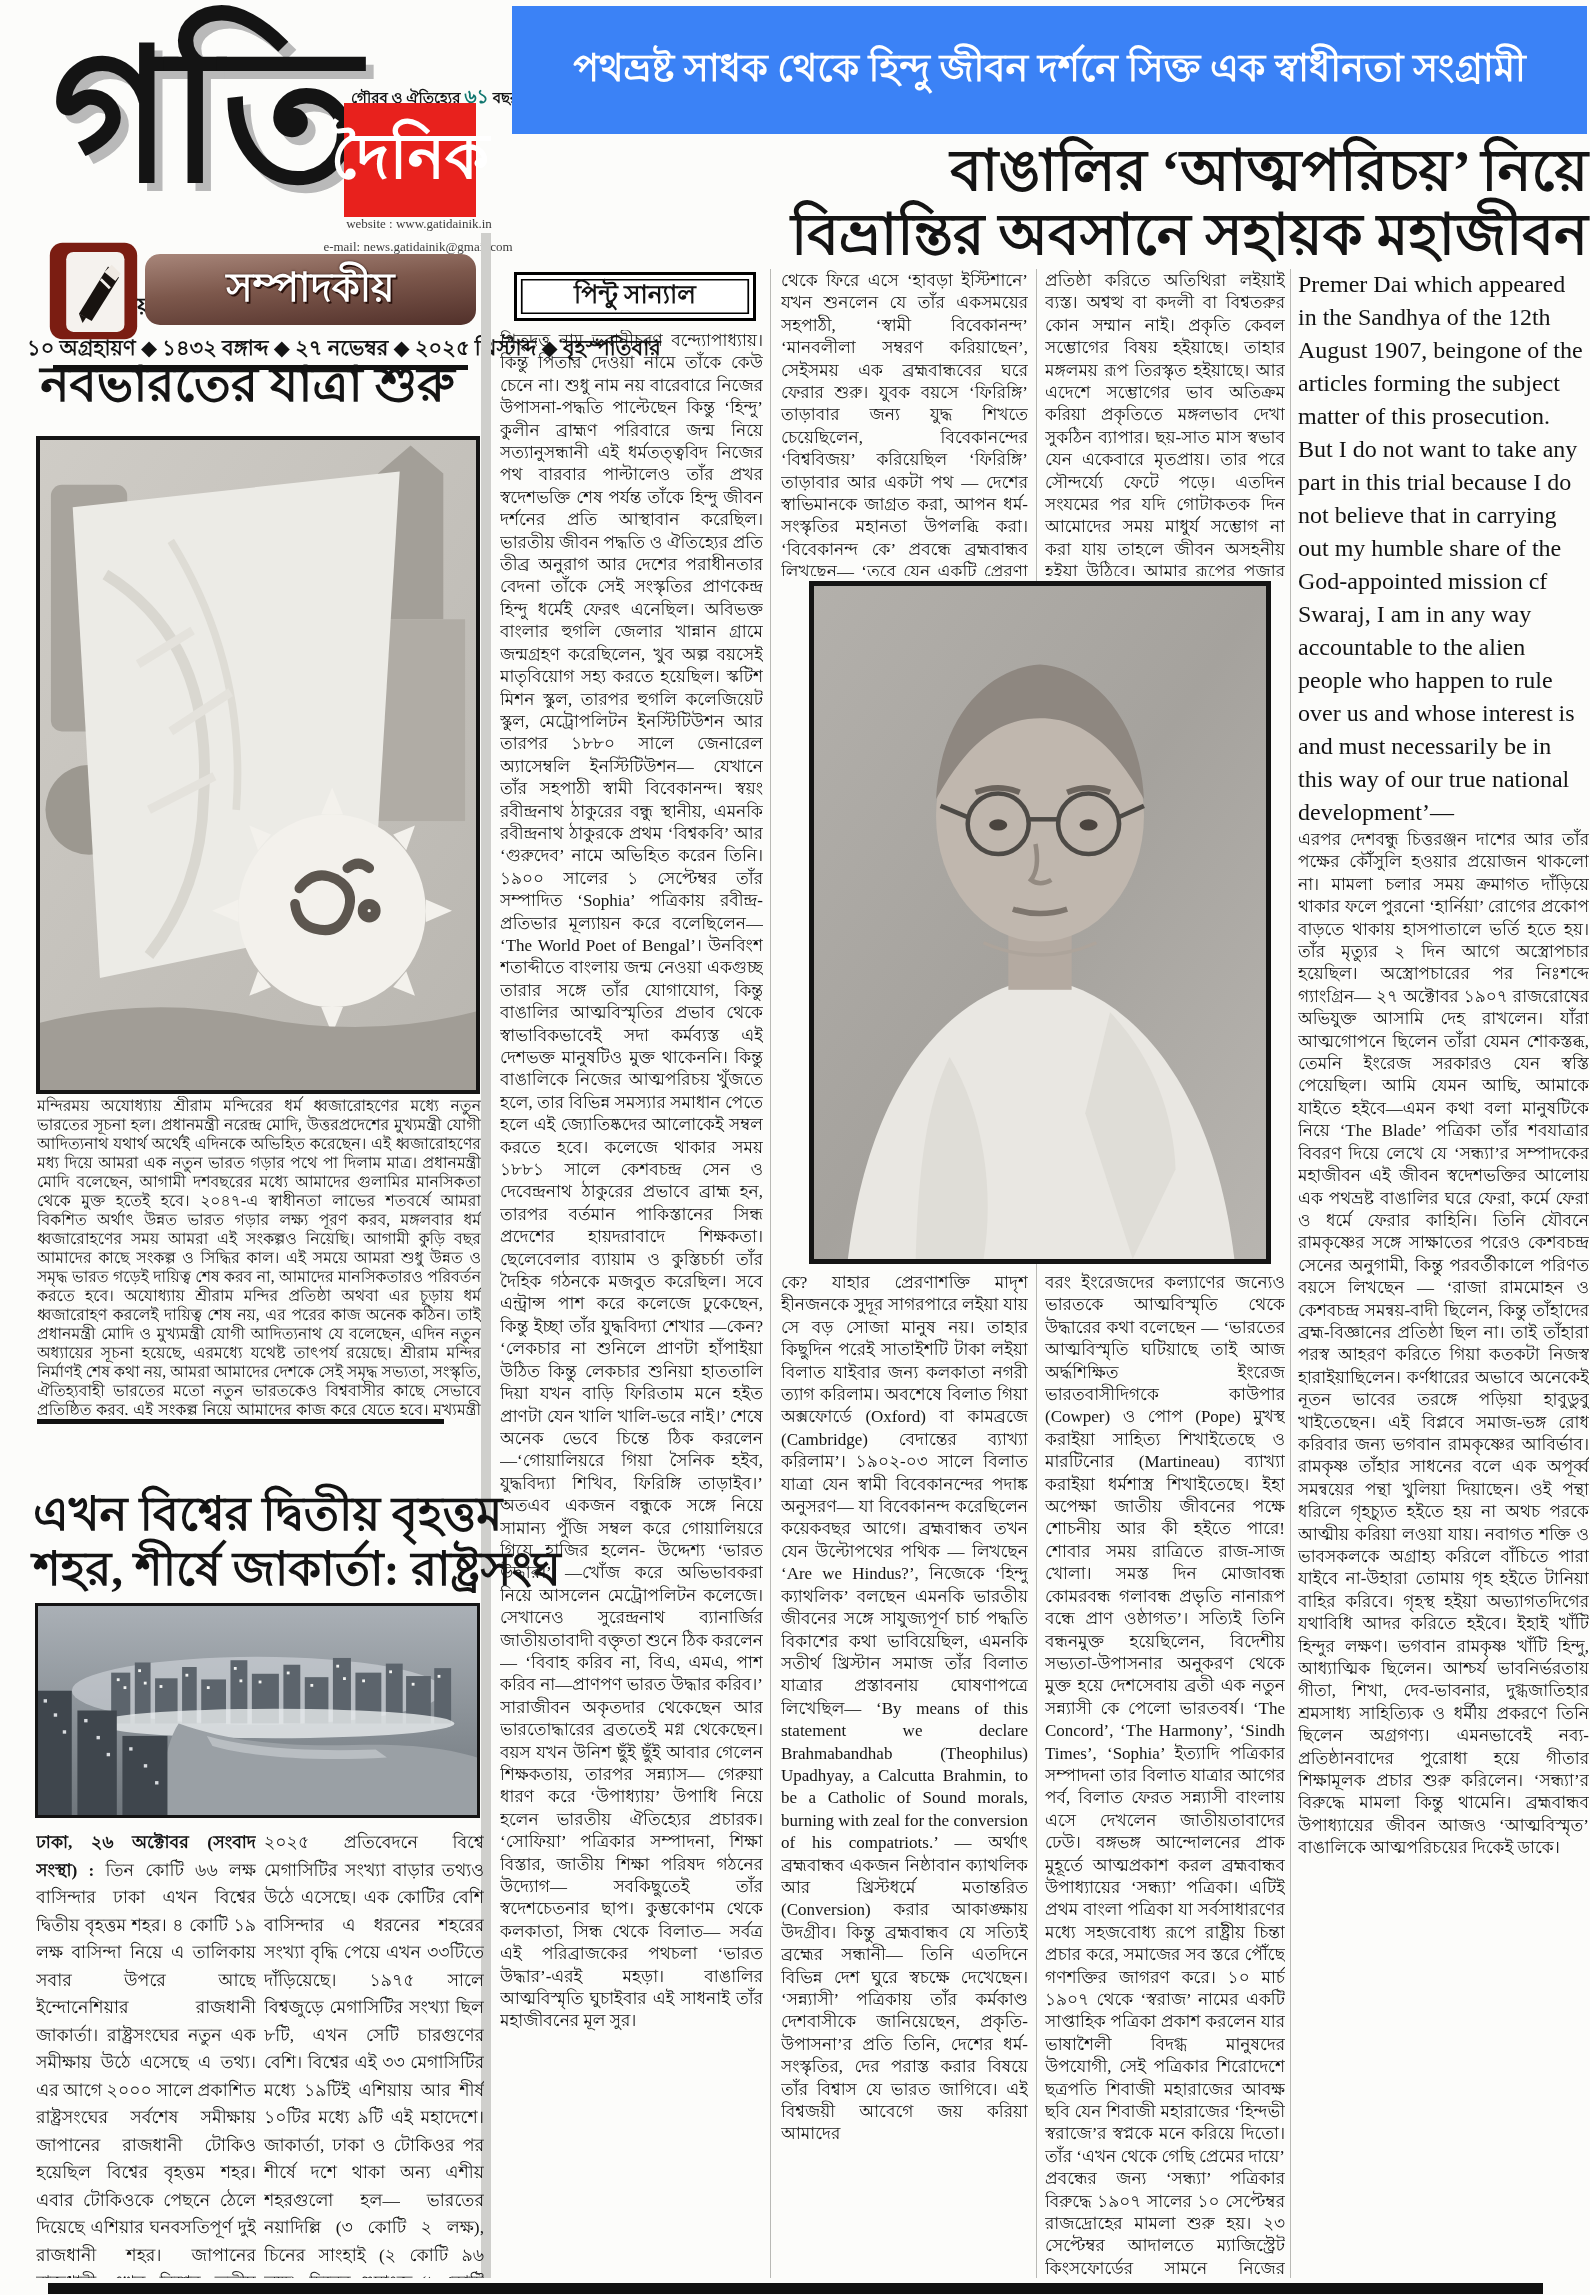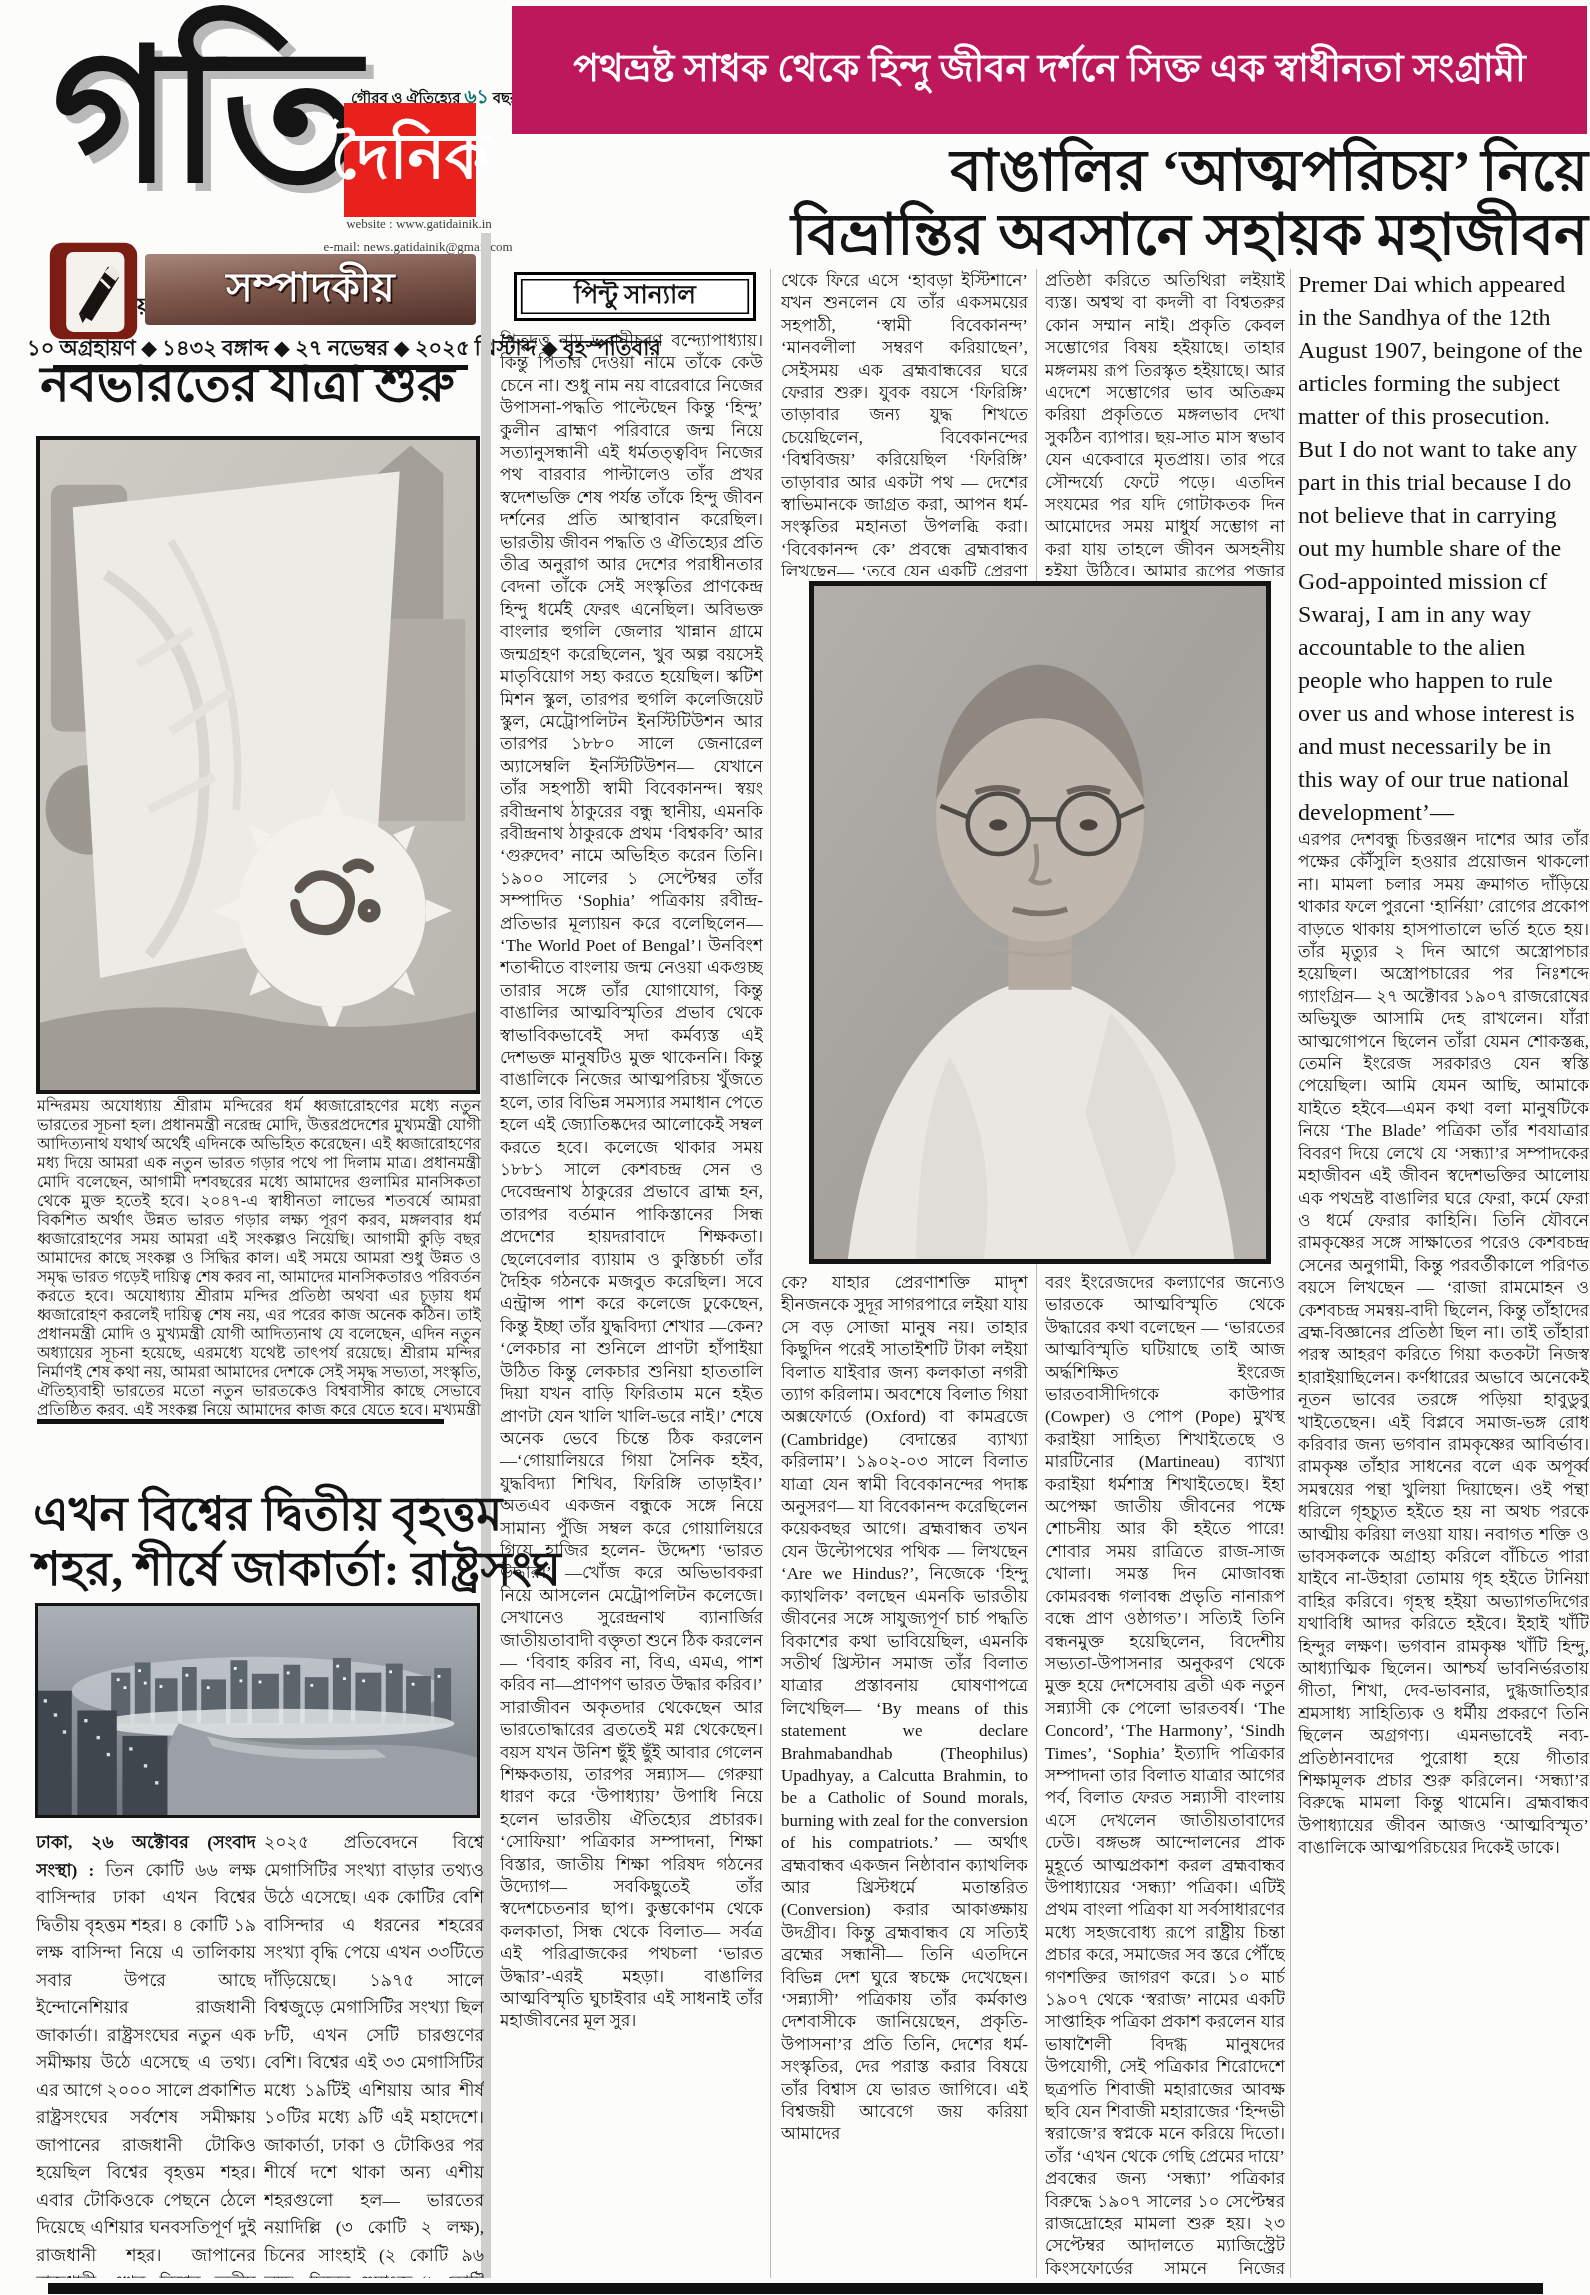--- a/index.html
+++ b/index.html
@@ -16,21 +16,21 @@
   .tagline .yrs{color:#0f766e;font-size:19px;}
   .brandbox{left:344px;top:103px;width:132px;height:114px;background:#e8211d;color:#fff;
             display:flex;align-items:center;justify-content:center;font-size:63px;font-weight:800;}
   .site{left:318px;top:216px;width:202px;font-size:13px;color:#3c3c3c;text-align:center;}
   .mail{left:306px;top:239px;width:224px;font-size:13px;color:#3c3c3c;text-align:center;}
   .issue{left:56px;top:288px;width:413px;font-size:23px;font-weight:700;text-align:center;white-space:nowrap;}
   .dates{left:27px;top:332px;width:471px;font-size:21px;font-weight:700;text-align:center;white-space:nowrap;}
   .mastrule{left:53px;top:365px;width:415px;height:5px;background:#111;}
 
   
-  .kicker{left:512px;top:5.6px;width:1075px;height:128px;background:#be185d;color:#fff;
+  .kicker{left:512px;top:5.6px;width:1075px;height:128px;background:#3b82f6;color:#fff;
           display:flex;align-items:center;justify-content:center;font-size:38px;font-weight:700;white-space:nowrap;}
   .hl{left:504px;width:1084px;text-align:right;font-weight:800;font-size:57px;line-height:62px;white-space:nowrap;}
   .hl1{top:140px;} .hl2{top:204px;}
 
   
   .sidebar-strip{left:481px;top:233px;width:10px;height:2045px;background:#cfcfcc;}
   .vsep{top:269px;width:1.1px;height:2009px;background:#b9b9b5;}
   .v1{left:770px;} .v2{left:1036px;} .v3{left:1290px;}
 
   .colx{font-size:17px;line-height:22.4px;}
@@ -43,21 +43,21 @@
   .mcol4{left:1298px;top:268px;width:291px;height:2011px;}
   .mcol4 .eng{font-size:24px;line-height:33px;font-weight:400;text-align:left;}
   .mcol2b{left:781px;top:1272px;width:247px;height:1006px;}
   .mcol3b{left:1045px;top:1272px;width:240px;height:1006px;}
 
   .mainphoto{left:809px;top:581px;width:452px;height:673px;border:5.6px solid #141414;background:#a9a7a3;z-index:2;}
   .mainphoto svg{display:block;width:100%;height:100%;}
 
   
   .editbadge{left:48px;top:241px;width:91px;height:102px;}
-  .editbanner{left:145px;top:254px;width:331px;height:71px;border-radius:4px;
+  .editbanner{left:145px;top:254px;width:331px;height:71px;border-radius:15px;
               background:linear-gradient(175deg,#a8867a 0%,#7d584c 45%,#51302a 100%);
               display:flex;align-items:center;justify-content:center;color:#fff;font-size:40px;font-weight:800;
               text-shadow:0 0 2.2px #2a120d,1.7px 1.7px 0 #2a120d;}
   .editheadline{left:24px;top:356px;width:447px;font-size:49px;line-height:58px;font-weight:800;text-align:center;white-space:nowrap;}
   .editphoto{left:36px;top:436px;width:436px;height:650px;border:4.5px solid #141414;background:#d6d4cf;}
   .editphoto svg{display:block;width:100%;height:100%;}
   .editbody{left:37px;top:1096px;width:444px;height:319px;font-size:15.7px;line-height:19px;}
   .editrule{left:37px;top:1419px;width:407px;height:5px;background:#111;}
 
   

